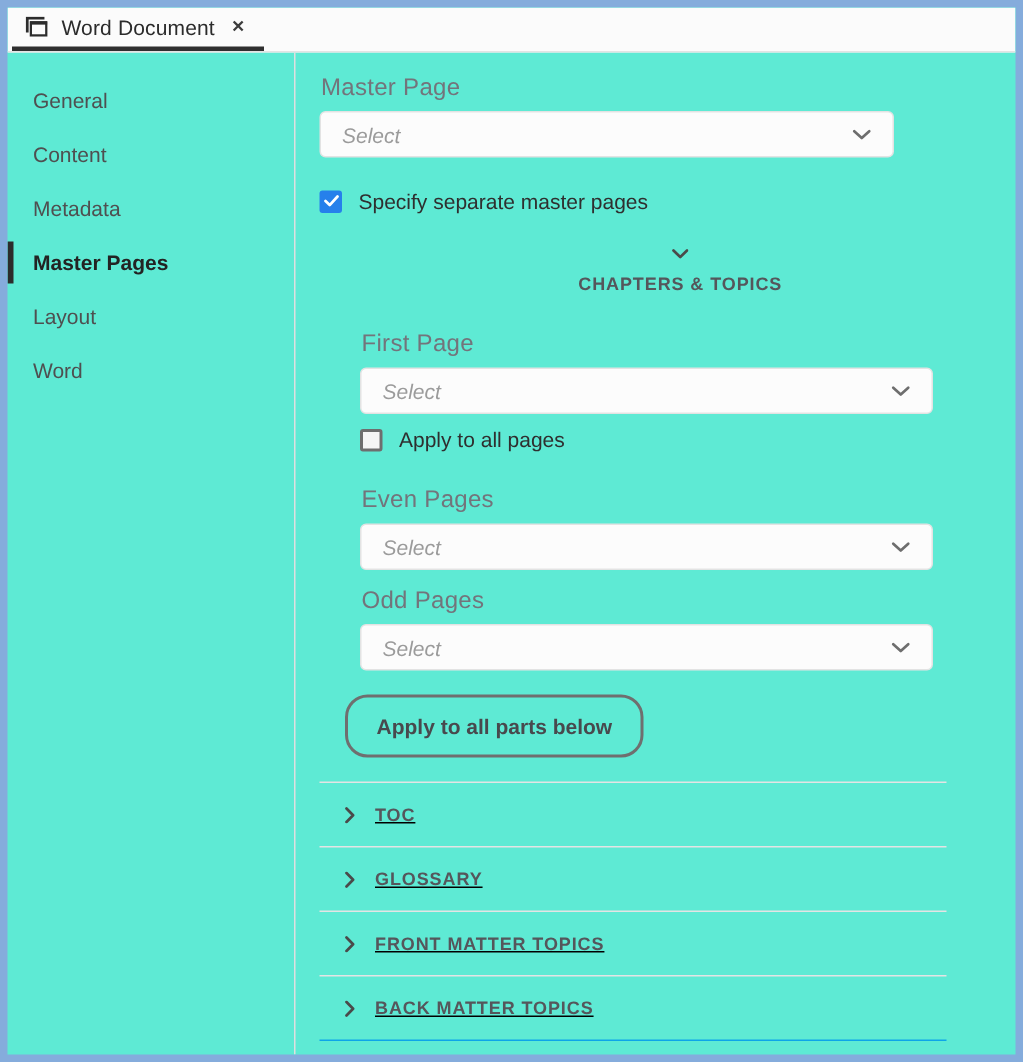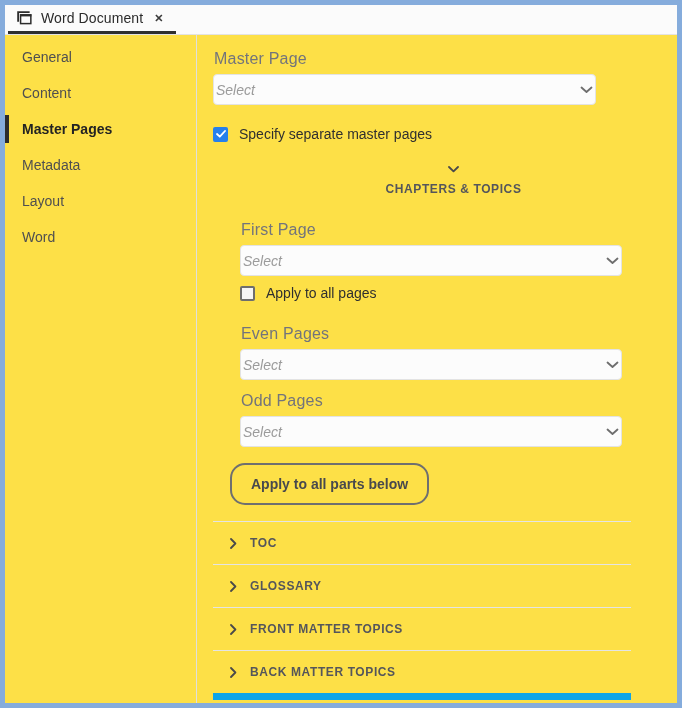--- a/index.html
+++ b/index.html
@@ -1,53 +1,53 @@
 <!DOCTYPE html>
 <html><head>
 <meta charset="utf-8">
 <style>
   html,body{margin:0;padding:0;background:#fff;}
   .window{
     box-sizing:border-box;width:682px;height:708px;
-    border:5px solid #85ACDC;background:#fde047;
+    border:5px solid #85ACDC;background:#5eead4;
     font-family:"Liberation Sans",sans-serif;overflow:hidden;
   }
   
   .tabbar{height:29px;background:#fbfbfb;border-bottom:1px solid #e3e3e3;display:flex;align-items:stretch;}
   .tab{margin-left:3px;display:flex;align-items:center;gap:9px;padding:0 11px 0 9px;border-bottom:3px solid #2f2f2f;cursor:default;}
   .tab-label{font-size:14px;color:#2b2b2b;font-weight:500;letter-spacing:.1px;}
   .tab-close{font-size:11px;color:#3c3c3c;font-weight:700;line-height:1;padding:2px;}
   
   .body{display:flex;height:668px;}
-  .sidebar{width:191px;border-right:1px solid #dfdfdf;padding-top:4px;flex:none;}
+  .sidebar{width:191px;border-right:1px solid #dfdfdf;padding-top:14px;flex:none;}
   .side-item{position:relative;height:36px;display:flex;align-items:center;padding-left:17px;font-size:14px;color:#4f4f50;cursor:pointer;}
   .side-item.selected{color:#232323;font-weight:600;}
   .side-item.selected::before{content:"";position:absolute;left:0;top:4px;bottom:4px;width:4px;background:#2c2c2c;}
   
   .main{flex:1;padding:15px 0 0 16px;overflow:hidden;}
   .field-label{font-size:16px;color:#73747b;letter-spacing:.2px;margin:0 0 6px 1px;}
   .dd{box-sizing:border-box;height:31px;background:#fcfcfc;border:1px solid #e3e3e3;border-radius:4px;
-      display:flex;align-items:center;padding:0 2px;cursor:pointer;}
+      display:flex;align-items:center;padding:0 14px;cursor:pointer;}
   .dd-outer{width:383px;}
   .dd-inner{width:382px;}
   .dd .ph{flex:1;font-style:italic;font-size:14px;color:#9b9b9b;}
   .check-row{display:flex;align-items:center;gap:11px;}
   .cb{box-sizing:border-box;width:15px;height:15px;border-radius:2px;flex:none;cursor:pointer;}
   .cb.checked{background:#2680EB;display:flex;align-items:center;justify-content:center;}
   .cb.unchecked{border:2px solid #6e6e6e;background:#f5f5f5;}
   .check-label{font-size:14px;color:#2f2f2f;}
   .sec-header{display:flex;align-items:center;gap:9px;margin:24px 0 0 17px;cursor:pointer;flex-direction:column;}
   .sec-title{font-size:12px;font-weight:700;color:#55565b;letter-spacing:.6px;}
   .sec-body{margin-left:27px;}
   .mt21{margin-top:21px;} .mt25{margin-top:25px;} .mt9{margin-top:9px;}
   .mt24{margin-top:24px;} .mt12{margin-top:12px;}
   .pill-btn{box-sizing:border-box;height:42px;margin:16px 0 0 17px;padding:0 19px;
     background:transparent;border:2px solid #6f6f6f;border-radius:15px;
     font-family:inherit;font-size:14px;font-weight:700;color:#48494d;cursor:pointer;display:inline-flex;align-items:center;}
-  .acc-list{width:418px;margin-top:16px;border-bottom:7px solid #0ea5e9;}
+  .acc-list{width:418px;margin-top:16px;border-bottom:1px solid #0ea5e9;text-decoration:underline;}
   .acc-row{height:42px;border-top:1px solid #e4e4e4;display:flex;align-items:center;gap:13px;padding-left:17px;cursor:pointer;}
   svg{display:block;}
 </style>
 </head>
 <body>
 
 <div class="window">
 
   <div class="tabbar">
     <div class="tab">
@@ -61,22 +61,22 @@
       <span class="tab-label">Word Document</span>
       <span class="tab-close">✕</span>
     </div>
   </div>
 
   <div class="body">
 
     <nav class="sidebar">
       <div class="side-item">General</div>
       <div class="side-item">Content</div>
+      <div class="side-item">Metadata</div>
       <div class="side-item selected">Master Pages</div>
-      <div class="side-item">Metadata</div>
       <div class="side-item">Layout</div>
       <div class="side-item">Word</div>
     </nav>
 
     <main class="main">
 
       <div class="field-label">Master Page</div>
       <div class="dd dd-outer">
         <span class="ph">Select</span>
         <span>

